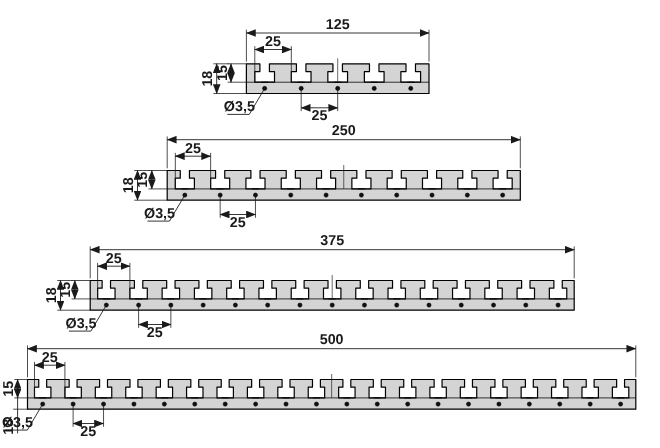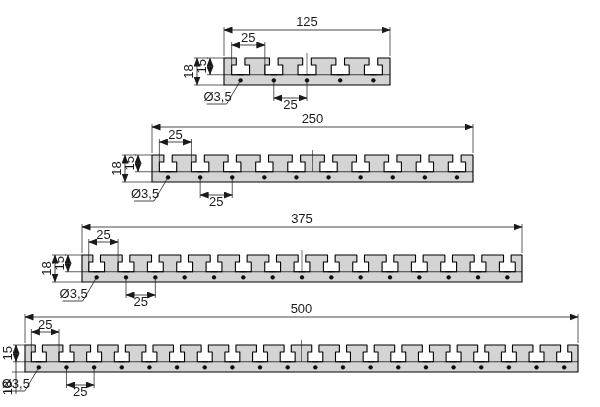--- a/index.html
+++ b/index.html
@@ -4,21 +4,21 @@
 <title>T-Slot Profile Technical Drawing</title>
 <style>
   html,body{margin:0;padding:0;}
   body{
     width:600px;height:407px;
     background:#ffffff;
     font-family:"Liberation Sans", sans-serif;
     overflow:hidden;
     position:relative;
   }
-  #drawing-root{position:absolute;inset:0;width:600px;height:288px;}
+  #drawing-root{position:absolute;inset:0;width:600px;height:288px;font-weight:bold;}
   svg{display:block;}
   .dim-text{
     font-family:"Liberation Sans", sans-serif;
     font-size:13px;
     fill:#1a1a1a;
     text-anchor:middle;
     dominant-baseline:alphabetic;
   }
   .dim-line{stroke:#1a1a1a;stroke-width:0.8;fill:none;}
   .ext-line{stroke:#1a1a1a;stroke-width:0.7;fill:none;}

